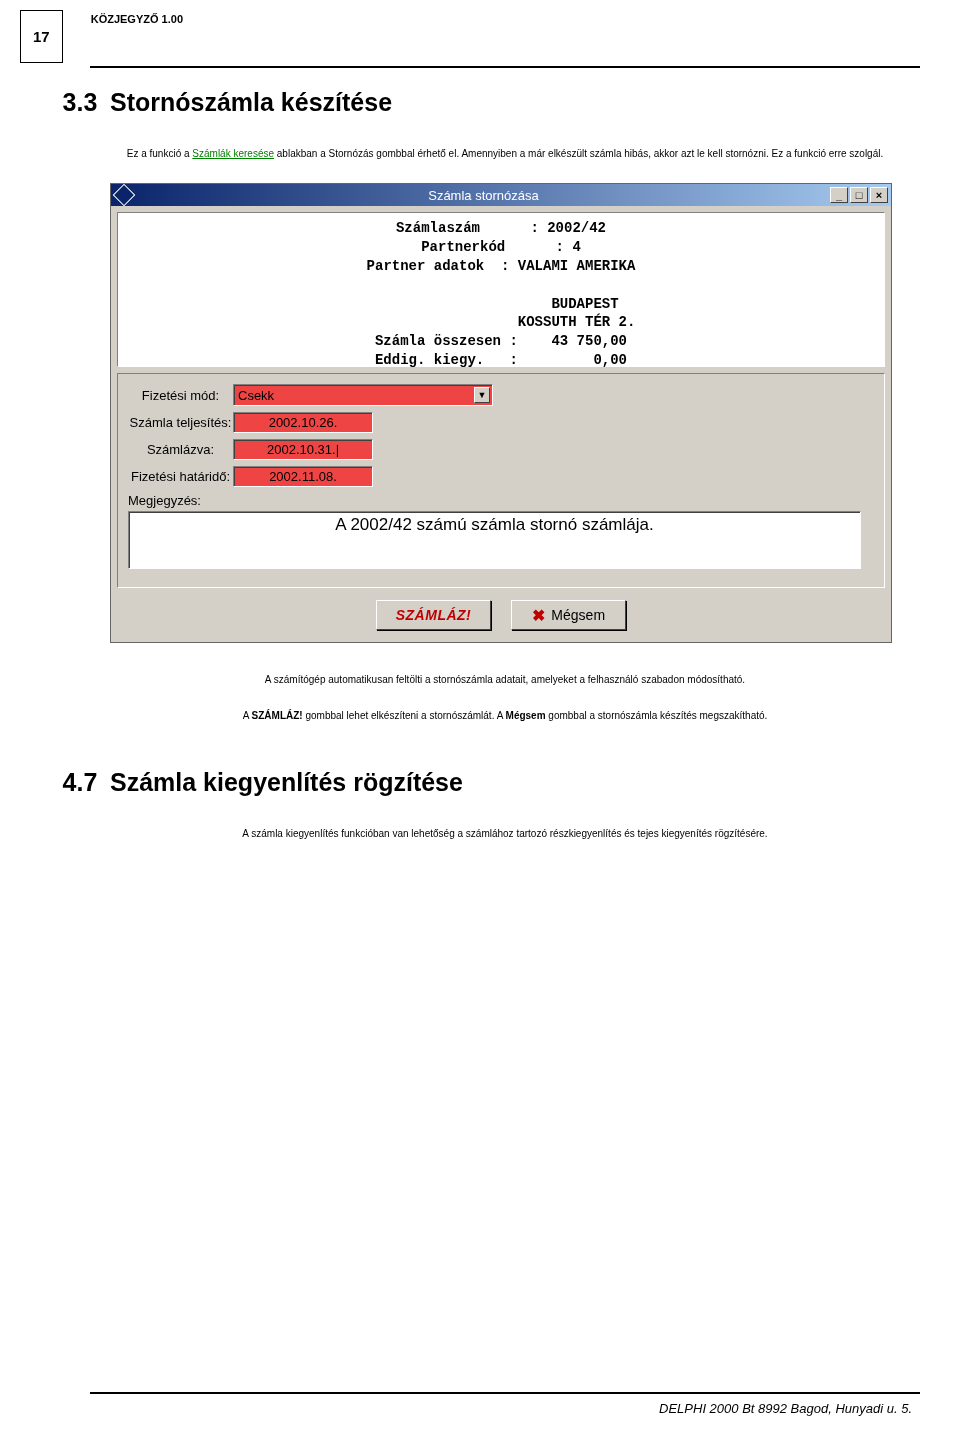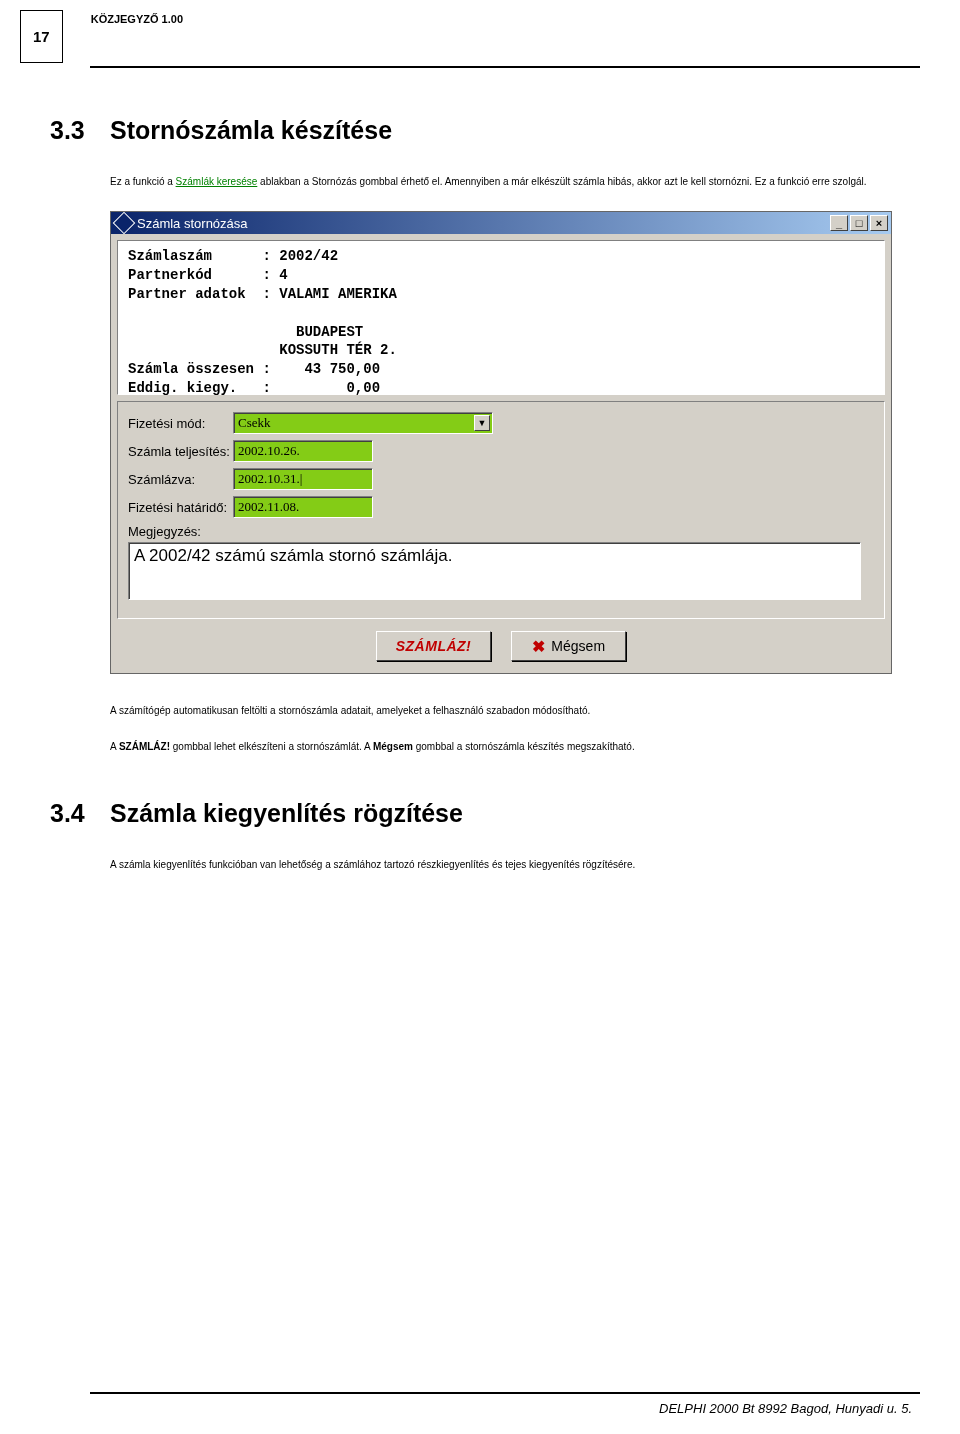--- a/index.html
+++ b/index.html
@@ -27,21 +27,22 @@
     font-weight: bold;
     font-size: 11px;
     padding-top: 3px;
   }
   .header-line {
     height: 2px;
     background: #000;
     margin: 3px 40px 0 90px;
   }
   .content {
-    padding: 48px 60px 0 110px;
+    padding: 20px 60px 0 110px;
+    text-align: center;
   }
   .section-heading {
     font-size: 25px;
     font-weight: bold;
     display: flex;
     margin-bottom: 30px;
   }
   .section-num { width: 60px; display: inline-block; margin-left: -60px; }
   .body-text {
     font-size: 10px;
@@ -104,27 +105,27 @@
   .form-panel {
     margin: 6px;
     padding: 10px 10px 12px 10px;
     border: 1px solid #808080;
     border-right-color: #fff; border-bottom-color: #fff;
     background: #d4d0c8;
   }
   .form-row { display: flex; align-items: center; margin-bottom: 6px; font-size: 13px; }
   .form-label { width: 105px; }
   .combo, .textbox {
-    background: #84cc16;
+    background: #ef4444;
     border: 1px solid #808080;
     border-right-color: #fff; border-bottom-color: #fff;
     box-shadow: inset 1px 1px 0 #404040;
     padding: 2px 4px;
     font-size: 13px;
-    font-family: Liberation Serif, serif;
+    font-family: Liberation Sans, sans-serif;
   }
   .combo {
     width: 260px;
     display: flex; justify-content: space-between; align-items: center;
   }
   .combo-arrow {
     width: 16px; height: 16px;
     background: #d4d0c8;
     border: 1px solid #fff;
     border-right-color: #404040; border-bottom-color: #404040;
@@ -243,21 +244,21 @@
     </div>
   </div>
 
   <p class="body-text">A számítógép automatikusan feltölti a stornószámla adatait, amelyeket a felhasználó szabadon módosítható.</p>
 
   <p class="body-text">
     <span>A </span><span class="bold">SZÁMLÁZ!</span><span> gombbal lehet elkészíteni a stornószámlát. A </span><span class="bold">Mégsem</span><span> gombbal a stornószámla készítés megszakítható.</span>
   </p>
 
   <h2 class="section-heading" style="margin-top:45px;">
-    <span class="section-num">3.4</span>
+    <span class="section-num">4.7</span>
     <span>Számla kiegyenlítés rögzítése</span>
   </h2>
 
   <p class="body-text">A számla kiegyenlítés funkcióban van lehetőség a számlához tartozó részkiegyenlítés és tejes kiegyenítés rögzítésére.</p>
 
 </div>
 
 <div class="footer-line"></div>
 <div class="footer">DELPHI 2000 Bt 8992 Bagod, Hunyadi u. 5.</div>
 

